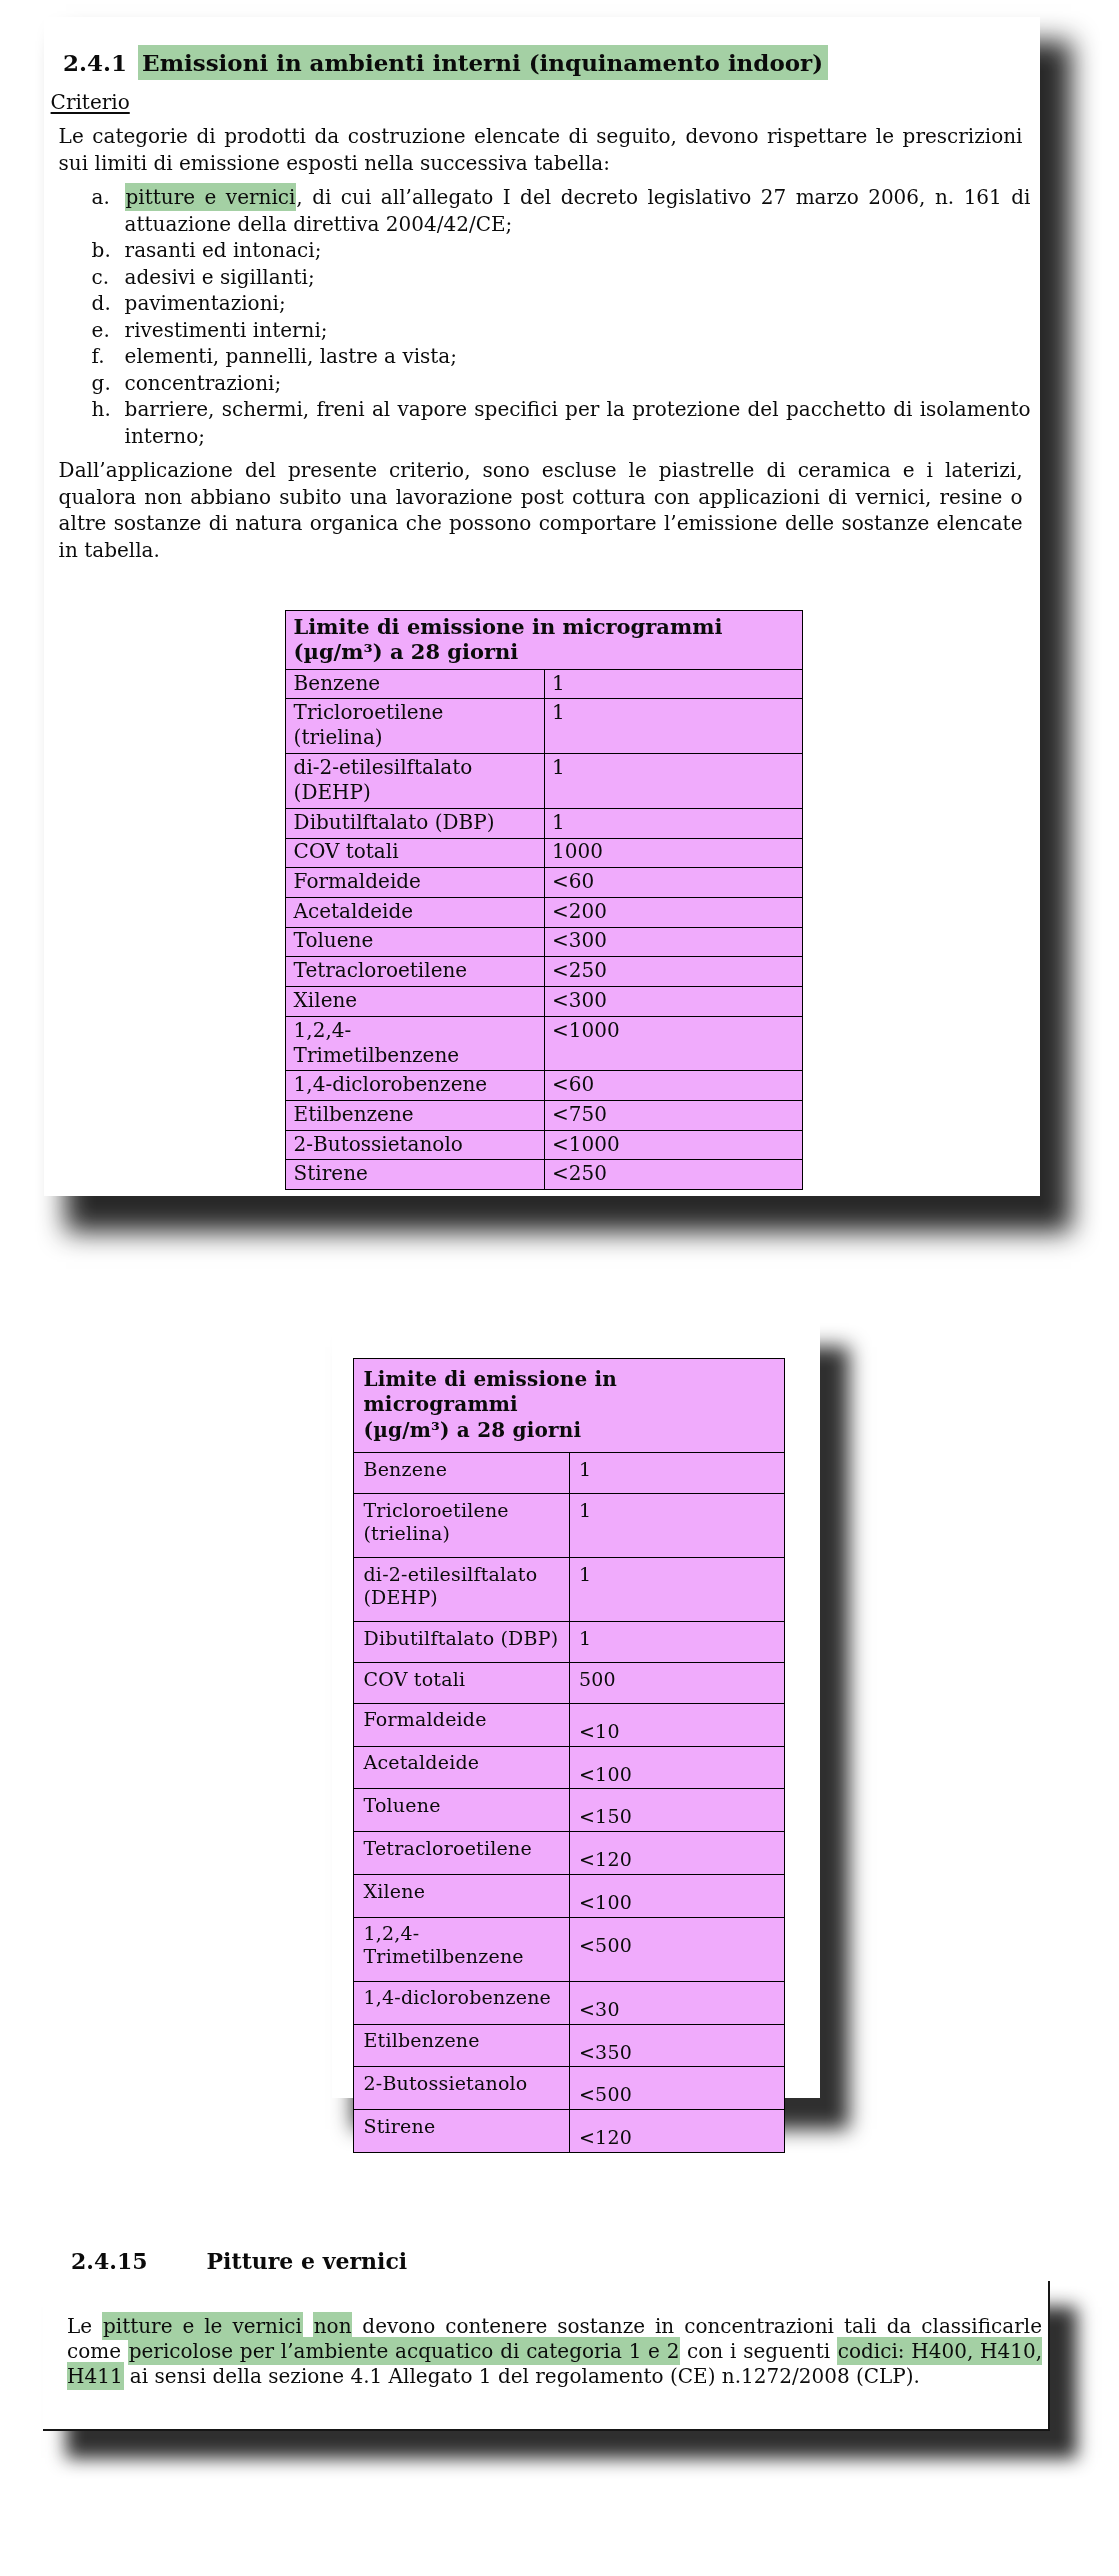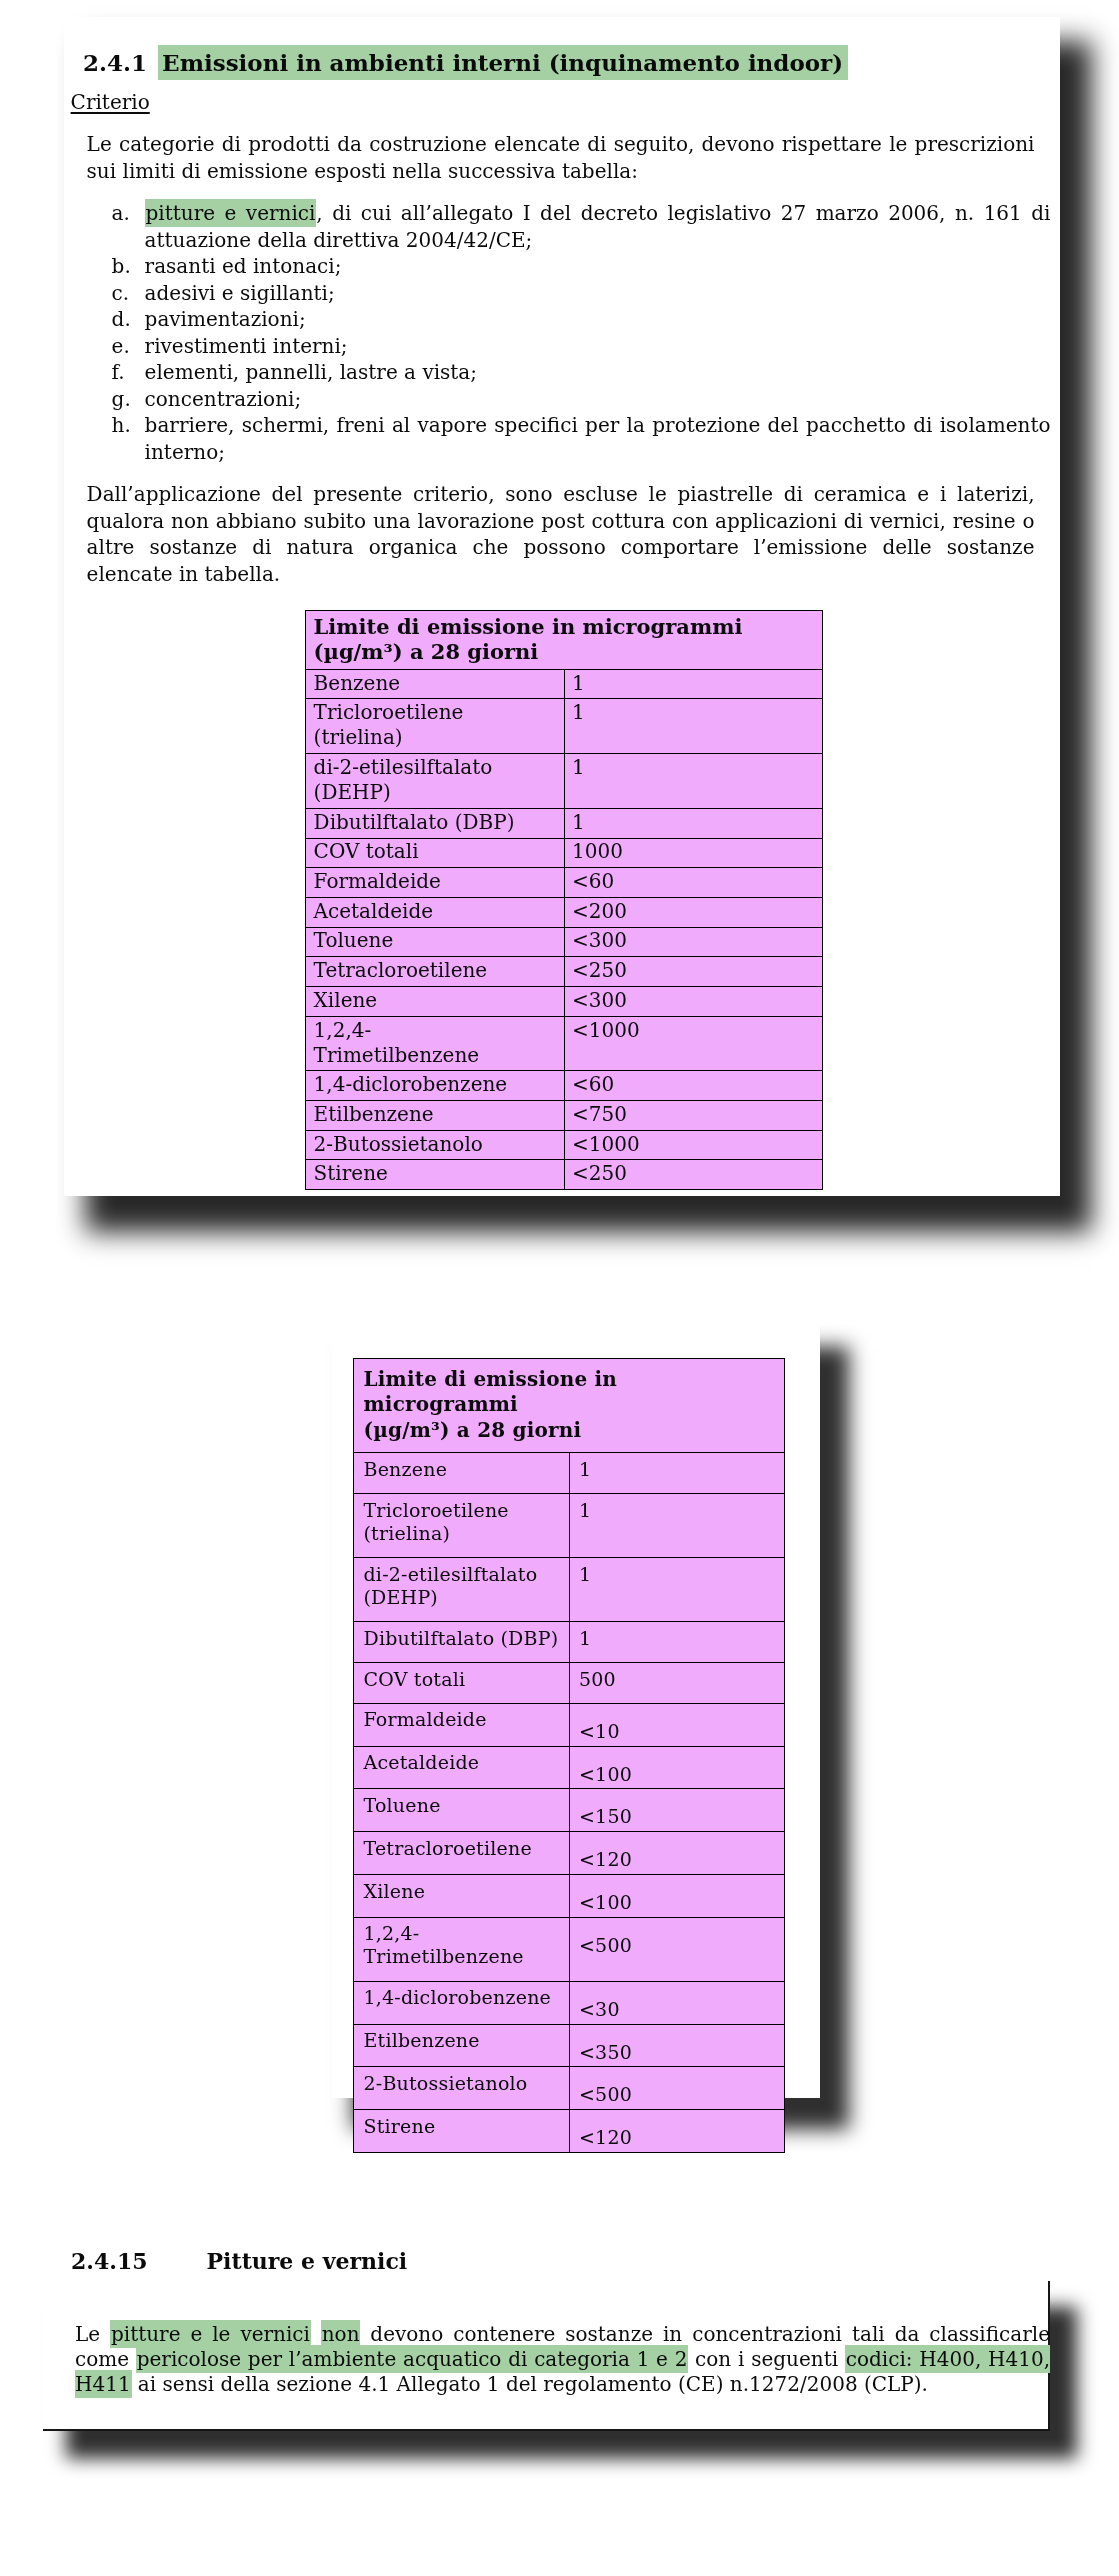--- a/index.html
+++ b/index.html
@@ -4,30 +4,30 @@
 <style>
   html,body { margin:0; padding:0; background:#ffffff; }
   .canvas {
     position:relative; width:1120px; height:2576px; background:#ffffff;
     font-family:"DejaVu Serif","Liberation Serif",serif; color:#0b0b0b; overflow:hidden;
   }
   .page { position:absolute; background:#ffffff; box-sizing:border-box; }
 
   
   .page1 {
-    left:64px; top:17px; width:996px; height:1179px;
+    left:44px; top:17px; width:996px; height:1179px;
     padding:30px 9.5px 0 6.6px;
     box-shadow:26.5px 30px 25px 5.7px rgba(10,10,10,0.88);
   }
   .p1-heading { margin:0 0 9.5px 12.3px; font-size:23px; line-height:32px; font-weight:bold; }
   .hnum { margin-right:11.4px; }
   .hl { background:#a4d0a4; }
   .htitle { padding:3.8px 4.7px 3.8px 3.8px; }
   .criterio { font-size:20px; line-height:26.5px; text-decoration:underline; text-underline-offset:2.8px; }
-  p { margin:16px; }
+  p { margin:8px; }
   .intro, .outro, .li { font-size:20px; line-height:26.5px; text-align:justify; }
   .li { position:relative; padding-left:74px; }
   .li .marker { position:absolute; left:41px; top:0; }
   .li .hl, .intro .hl { padding:1.9px 0.9px; }
 
   
   .t { border-collapse:collapse; background:#f0abfc; table-layout:fixed; }
   .t th, .t td { border:1.9px solid #000; text-align:left; vertical-align:top; white-space:pre-line; }
   .t1 { position:absolute; left:241px; top:593px; width:518px; font-size:20px; }
   .t1 th { font-size:21px; line-height:25.6px; padding:2.8px 7.6px 3.8px; }

